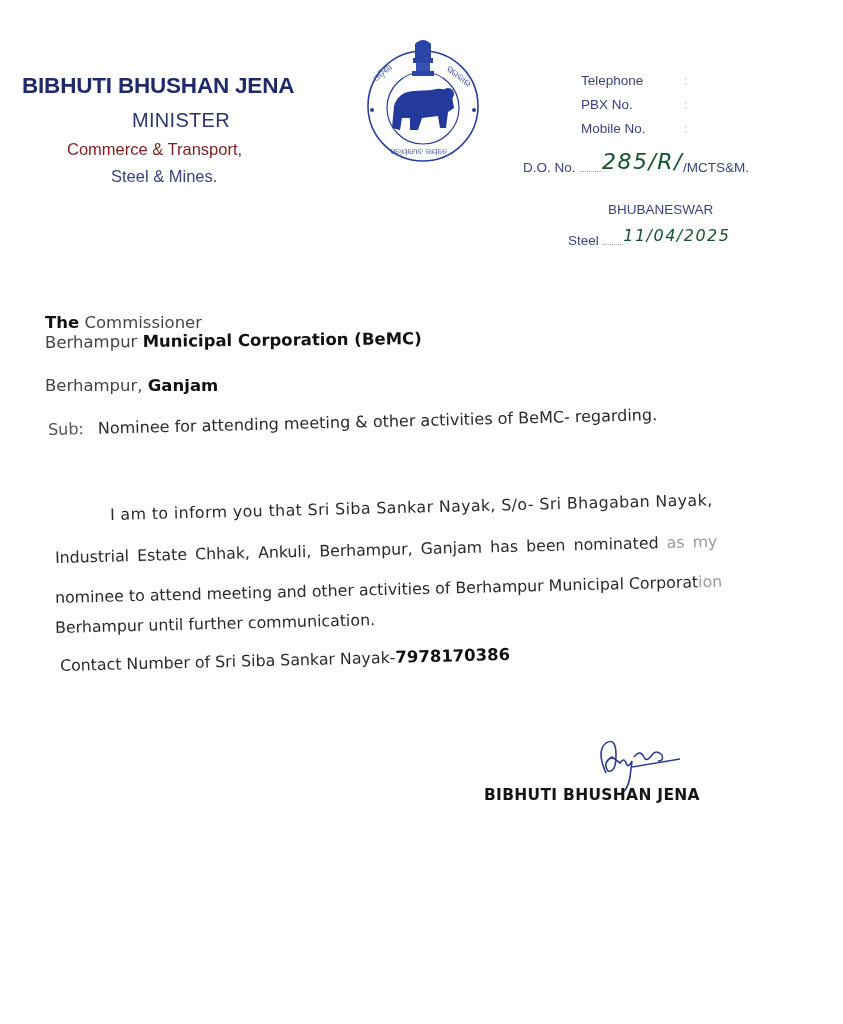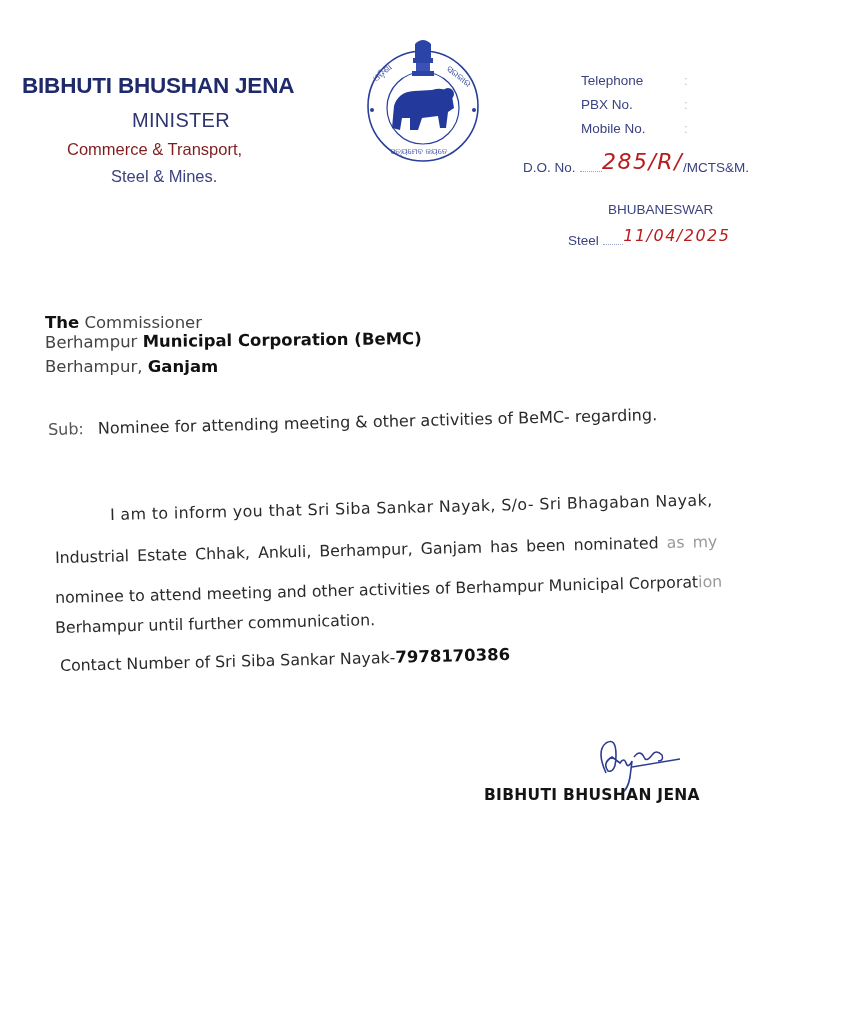--- a/index.html
+++ b/index.html
@@ -17,21 +17,21 @@
 
   
   .emblem { left: 362px; top: 36px; width: 122px; height: 126px; }
 
   
   .ct-label { font-size: 13.5px; color: #3a4380; }
   .ct-colon { font-size: 13px; color: #b8bcd6; }
   .ref { font-size: 13.5px; color: #3a4380; }
   .dots { display: inline-block; border-bottom: 1px dotted #9aa0c0; vertical-align: baseline; }
   .hand {
-    font-family: "DejaVu Sans", sans-serif; font-style: italic; color: #b91c1c;
+    font-family: "DejaVu Sans", sans-serif; font-style: italic; color: #14532d;
     font-size: 22px; letter-spacing: 1.5px;
   }
 
   
   .addr { left: 45px; font-family: "DejaVu Sans", sans-serif; font-size: 16.5px; color: #222; }
   .addr b { font-weight: bold; color: #111; }
   .addr .lt { color: #444; font-weight: normal; }
 
   
   .body-text { font-family: "DejaVu Sans", sans-serif; font-size: 15.8px; color: #2a2a2a; transform: rotate(-1.4deg); transform-origin: left center; }
@@ -92,21 +92,21 @@
   <span class="ref">Steel</span>
   <span class="dots" style="width:20px;"></span><span class="hand" style="position:relative; top:-4px; font-size:16px;">11/04/2025</span>
 </div>
 
 <div class="abs addr" style="top:313px;">
   <b>The</b><span class="lt"> Commissioner</span>
 </div>
 <div class="abs addr" style="top:333px; transform: rotate(-0.6deg); transform-origin:left center;">
   <span class="lt">Berhampur </span><b>Municipal Corporation (BeMC)</b>
 </div>
-<div class="abs addr" style="top:357px;text-align:right;">
+<div class="abs addr" style="top:376px;text-align:right;">
   <span class="lt">Berhampur, </span><b>Ganjam</b>
 </div>
 
 <div class="abs body-text subj">
   <span style="color:#555; margin-right:14px;">Sub:</span><span>Nominee for attending meeting &amp; other activities of BeMC- regarding.</span>
 </div>
 
 <div class="abs body-text para" style="left:110px; top:505px; letter-spacing:0.4px;">I am to inform you that Sri Siba Sankar Nayak, S/o- Sri Bhagaban Nayak,</div>
 <div class="abs body-text para" style="top:548px; word-spacing:3px;">
   <span>Industrial Estate Chhak, Ankuli, Berhampur, Ganjam has been nominated</span><span class="faded"> as my</span>

